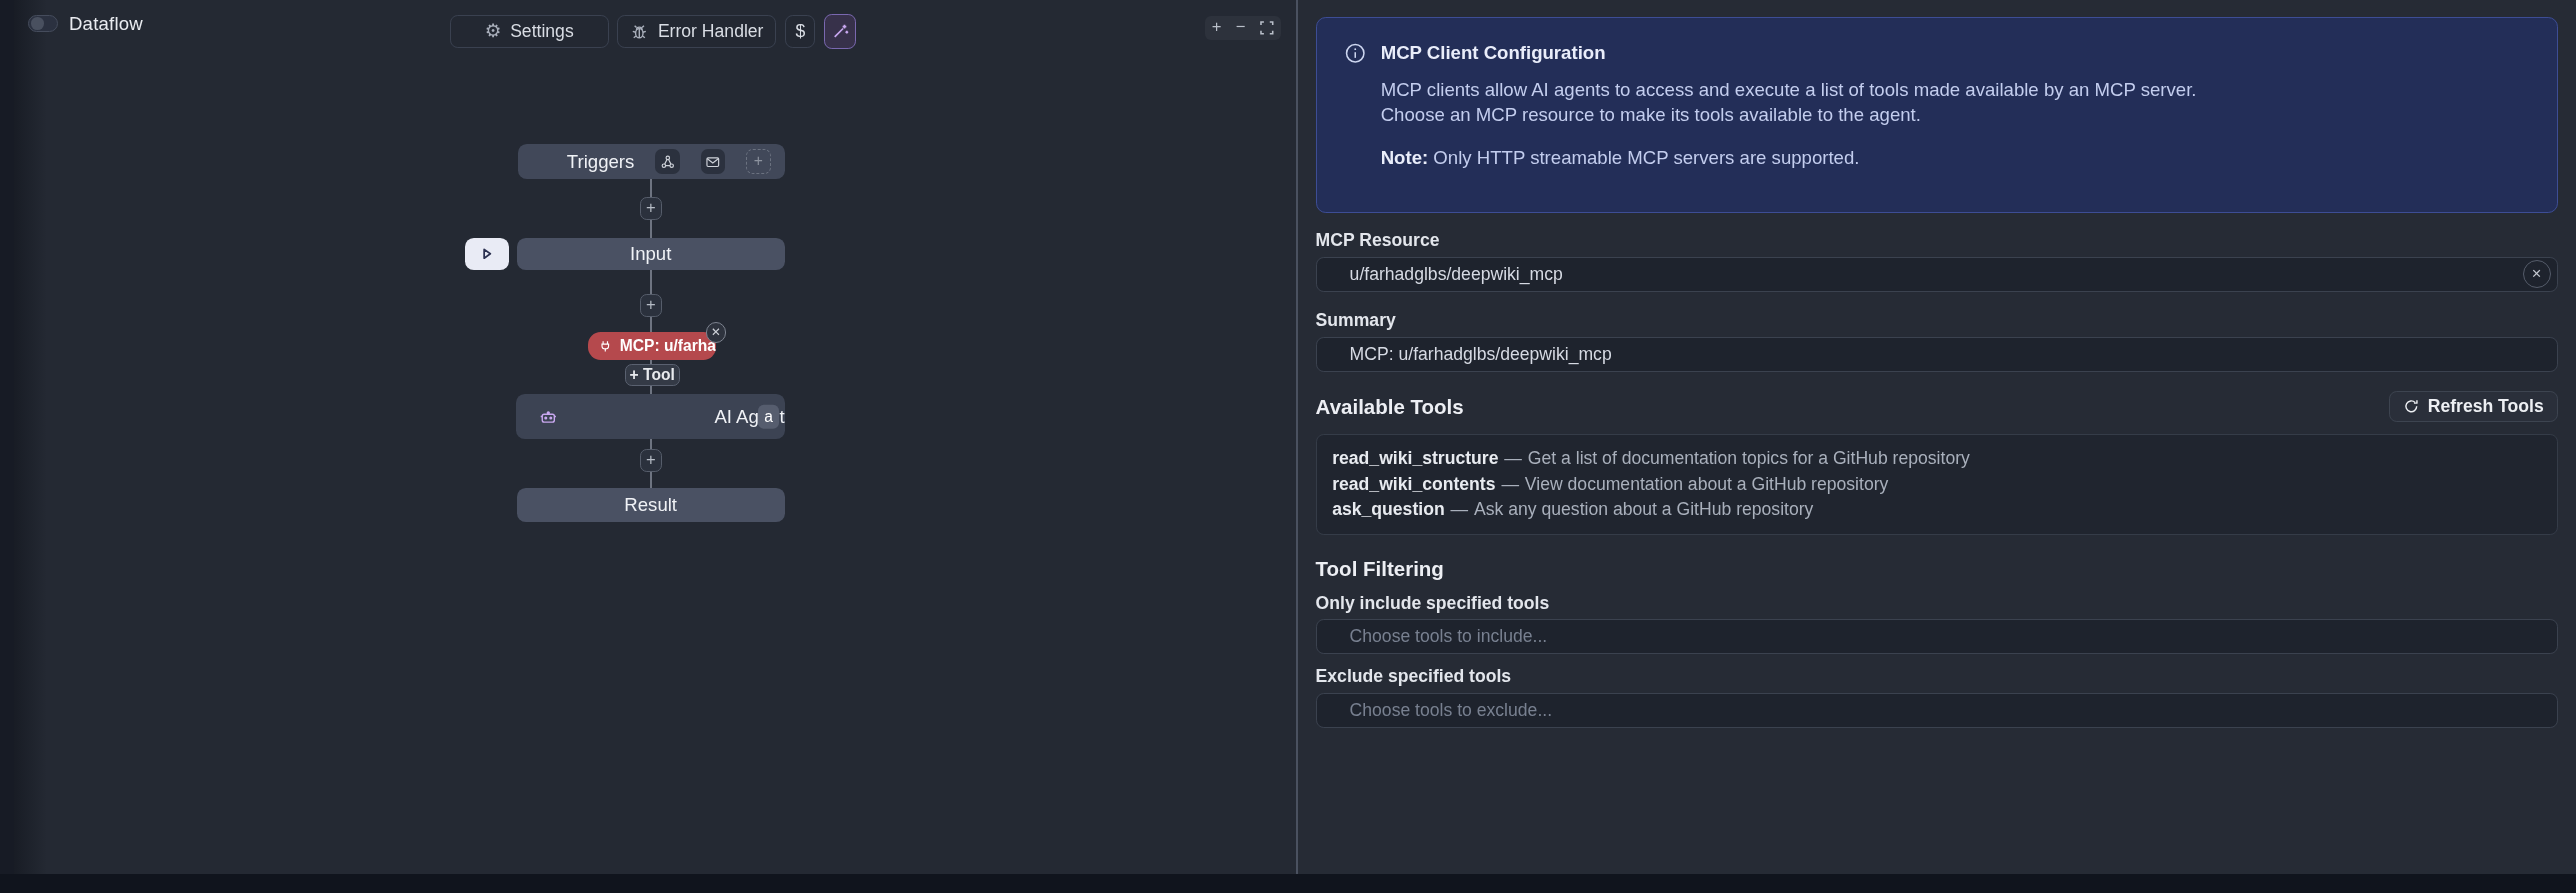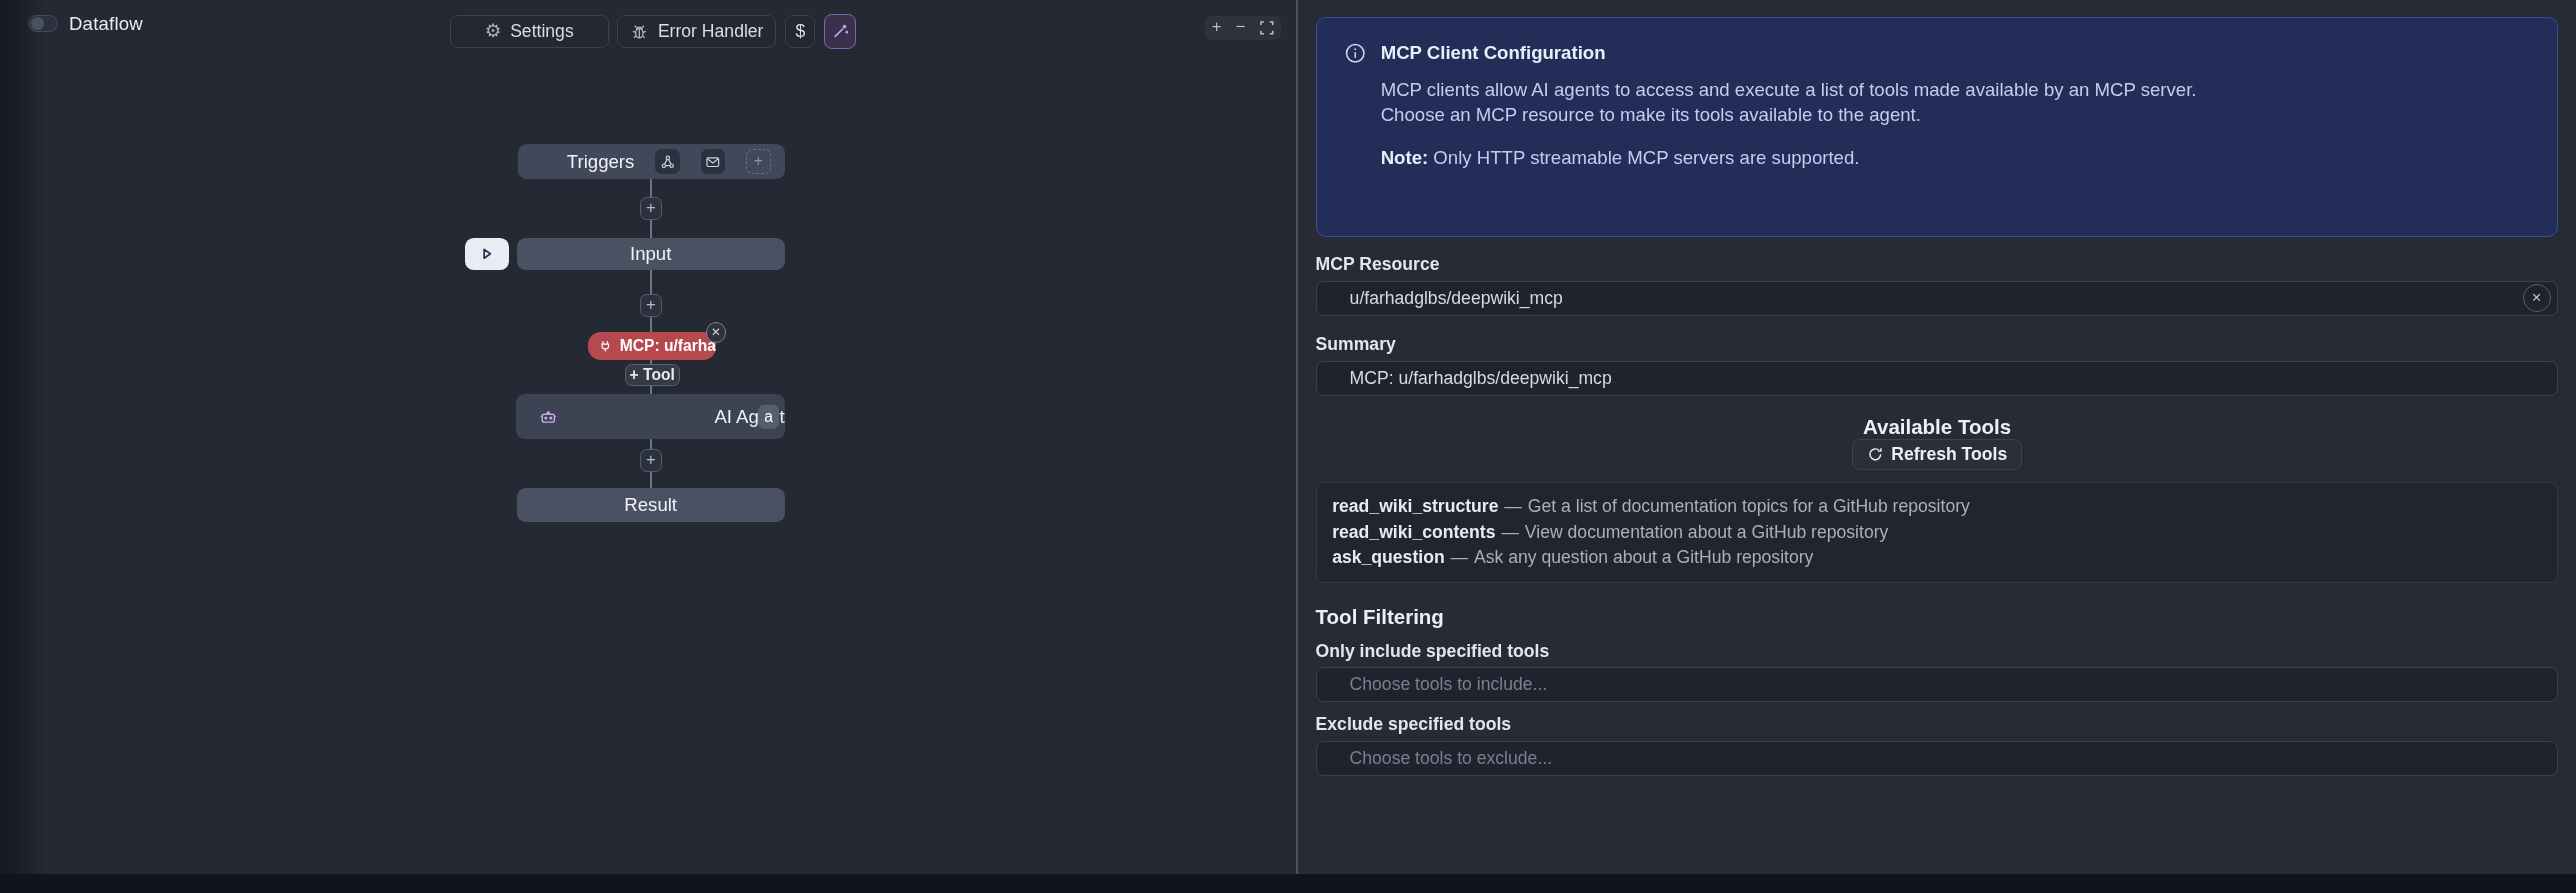--- a/index.html
+++ b/index.html
@@ -113,21 +113,21 @@
 
   
   .divider { position: absolute; left: 1296px; top: 0; width: 2px; height: 893px; background: #4a5160; z-index: 7; }
 
   
   .panel {
     position: absolute; left: 1298px; top: 0; width: 1278px; height: 893px;
     background: #262b35; padding: 16.6px 17.6px 0 17.6px; z-index: 6;
   }
   .banner {
-    width: 100%; height: 220px; background: #232e58; border: 1px solid #3d4d95;
+    width: 100%; height: 196px; background: #232e58; border: 1px solid #3d4d95;
     border-radius: 9.8px; display: flex; gap: 14.6px; padding: 24.4px 27px;
   }
   .banner-body { flex: 1; }
   .banner-title { color: #e9edfa; font-size: 18.6px; font-weight: 700; margin-bottom: 12.7px; }
   .banner-text { color: #c3cdee; font-size: 18.6px; line-height: 25.4px; }
   .banner-note { margin-top: 19.5px; color: #c3cdee; font-size: 18.6px; }
   .banner-note b { color: #e9edfa; font-weight: 700; text-align: right; }
 
   .field-label { color: #e3e6ec; font-size: 17.6px; font-weight: 700; margin-top: 17.6px; margin-bottom: 5.9px; }
   .input-wrap { position: relative; width: 100%; }
@@ -137,21 +137,21 @@
     font-family: "Liberation Sans", "DejaVu Sans", sans-serif; outline: none;
   }
   .text-input::placeholder { color: #788090; }
   .clear-btn {
     position: absolute; right: 7.8px; top: 2.9px; width: 28px; height: 28px;
     border-radius: 50%; border: 1px solid #555c6a; background: transparent;
     color: #c6cad2; font-size: 12.7px; display: flex; align-items: center;
     justify-content: center; cursor: pointer;
   }
 
-  .section-row { display: flex; align-items: center; justify-content: space-between; margin-top: 19.5px; flex-direction: column; }
+  .section-row { display: flex; align-items: center; justify-content: space-between; margin-top: 19.5px; }
   .section-heading { color: #edeff4; font-size: 20.5px; font-weight: 700; }
   .refresh-btn {
     height: 31px; padding: 0 13.7px; display: flex; align-items: center; gap: 7.8px;
     background: #2a2f3a; border: 1px solid #3d4450; border-radius: 7.8px;
     color: #edeff3; font-size: 17.6px; font-weight: 700; cursor: pointer;
   }
 
   .tools-box {
     margin-top: 11.7px; width: 100%; background: #20252f; border: 1px solid #353c48;
     border-radius: 7.8px; padding: 11.7px 15.6px;

